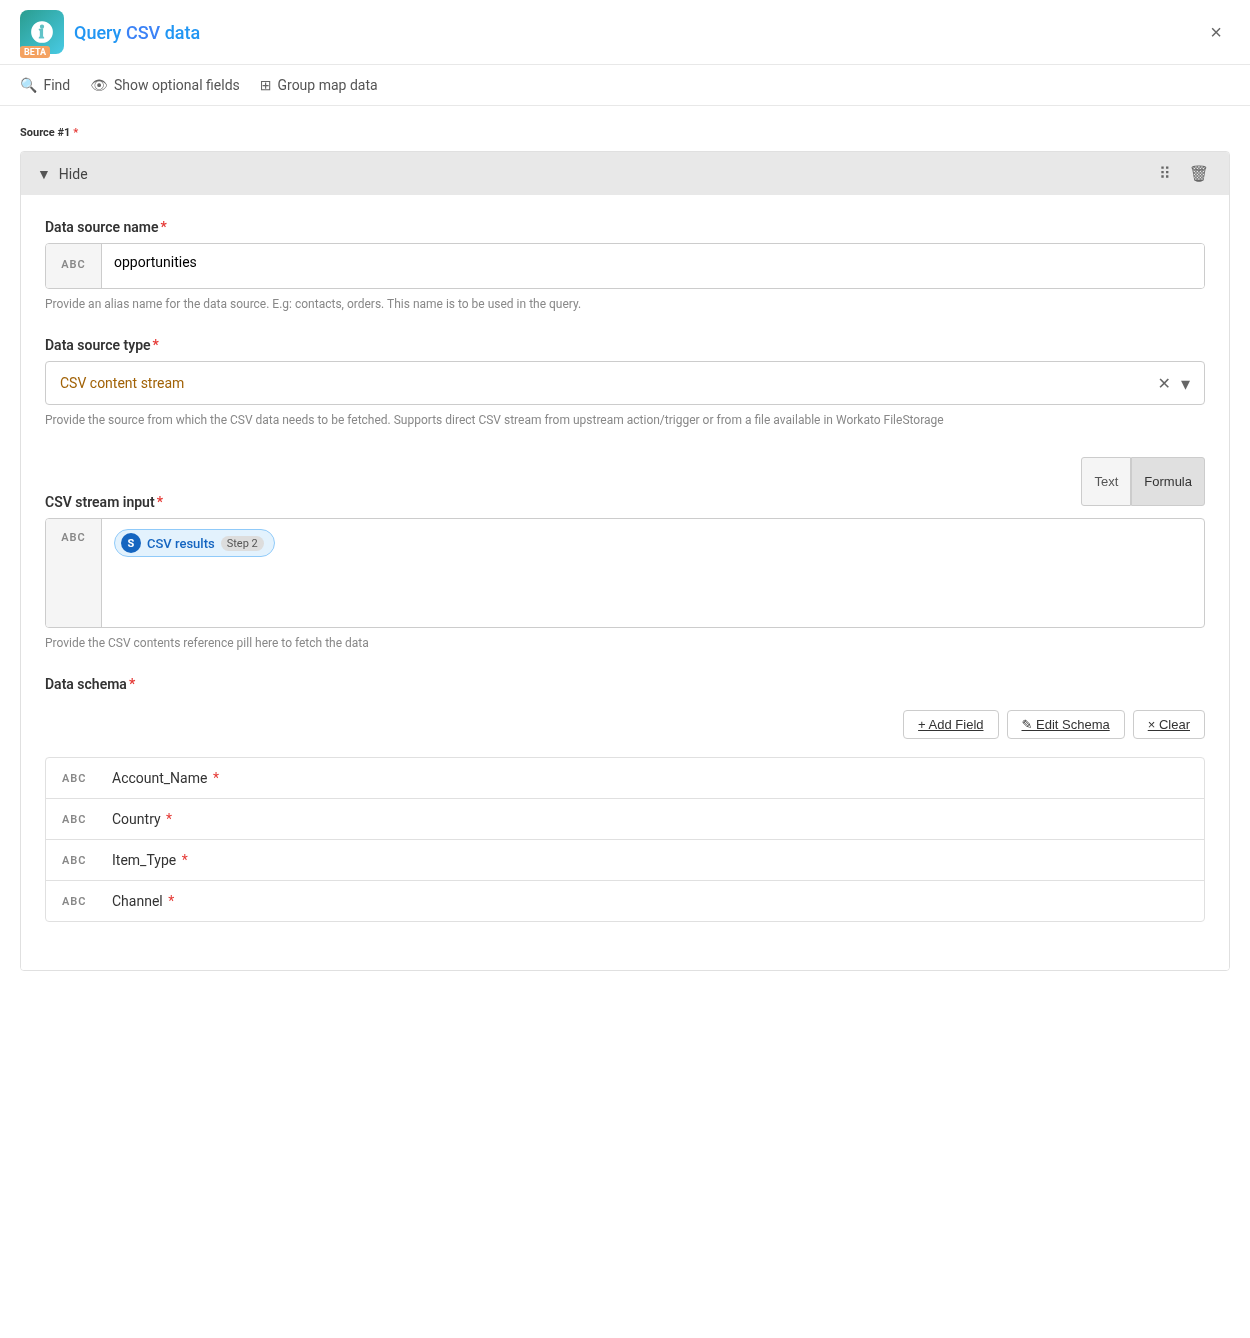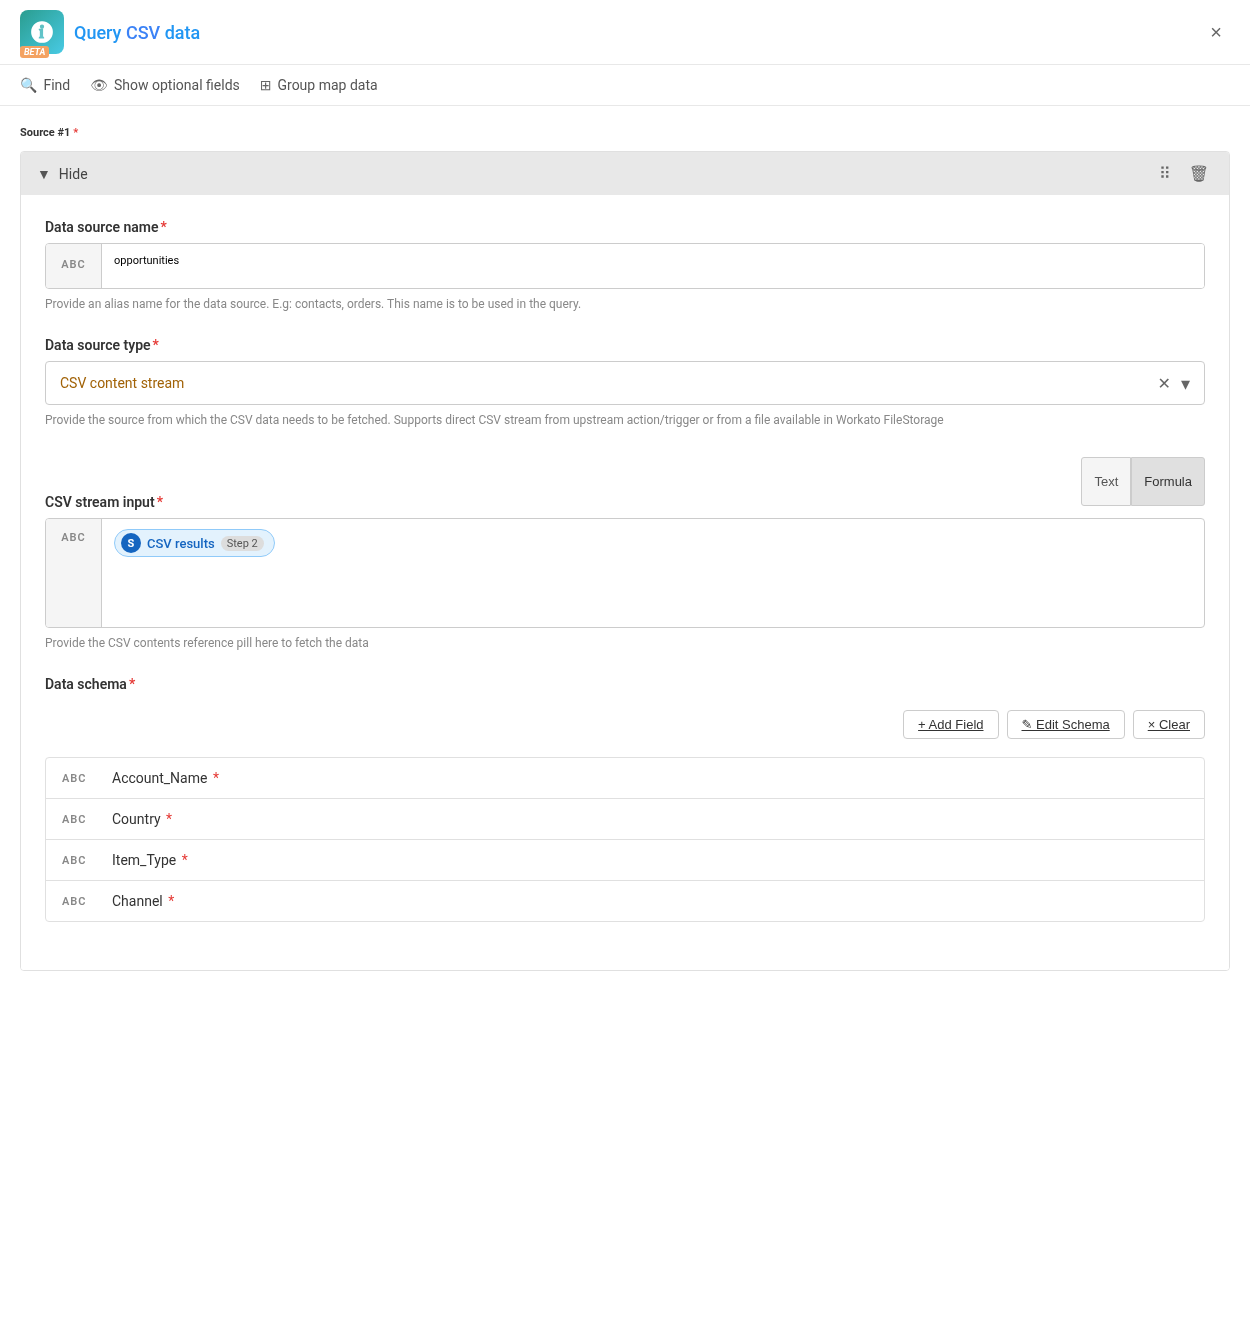--- a/index.html
+++ b/index.html
@@ -46,21 +46,20 @@
       position: absolute;
       bottom: -4px;
       left: 0;
       background: #f4a261;
       color: white;
       font-size: 9px;
       font-weight: bold;
       padding: 1px 4px;
       border-radius: 3px;
       text-transform: uppercase;
-      font-style: italic;
     }
     .app-title {
       font-size: 18px;
       font-weight: 500;
       color: #333;
     }
     .app-title span {
       color: #2196F3;
     }
     .close-btn {
@@ -197,21 +196,21 @@
       font-weight: 600;
       letter-spacing: 1px;
       min-width: 56px;
       padding-top: 14px;
     }
     .input-text {
       flex: 1;
       padding: 10px 12px;
       border: none;
       outline: none;
-      font-size: 11px;
+      font-size: 14px;
       resize: vertical;
       min-height: 44px;
       font-family: inherit;
     }
     .input-hint {
       font-size: 12px;
       color: #888;
       margin-top: 6px;
       line-height: 1.5;
     }

